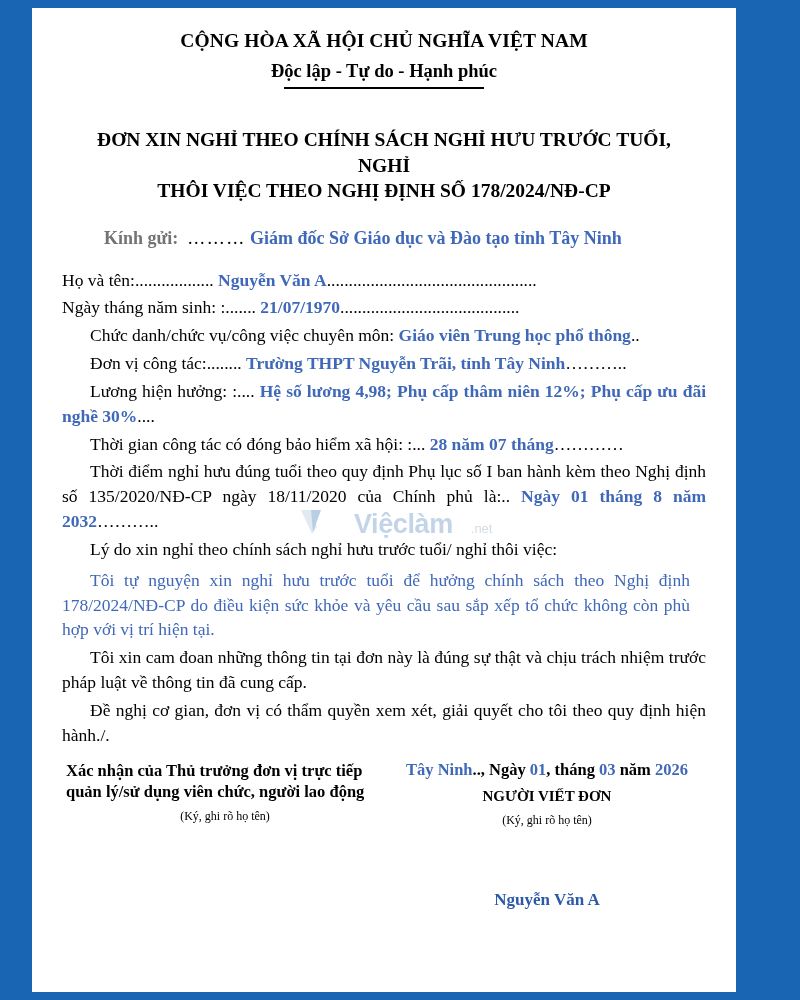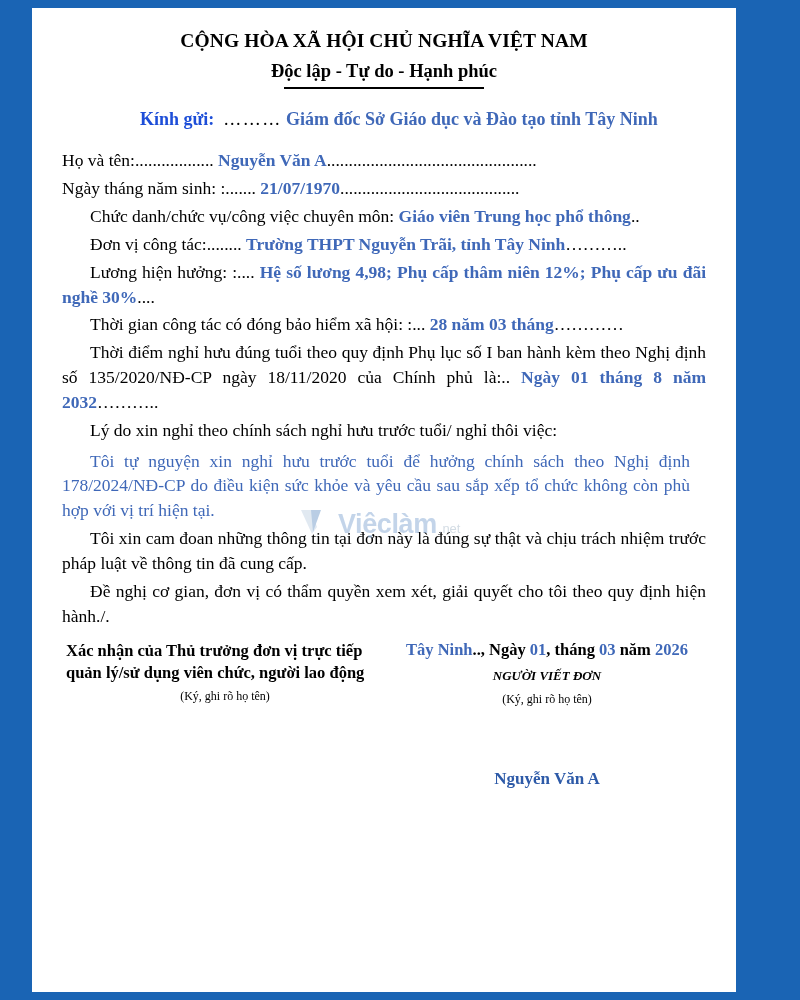--- a/index.html
+++ b/index.html
@@ -78,22 +78,21 @@
 
   
   .addressee-row {
     margin: 22px 0 0 0;
     padding-left: 42px;
     font-size: 18px;
     line-height: 1.35;
   }
   .addressee-label {
     font-weight: bold;
-    color: #1d4ed8;
-    margin-left: 36px;
+    color: #737373;
   }
   .dots-small { color: #000; letter-spacing: 1.4px; }
   .addressee-value {
     font-weight: bold;
     color: #3f68b8;
   }
 
   
   .body-block {
     margin-top: 17px;
@@ -122,21 +121,21 @@
     text-align: justify;
   }
 
   
   #watermark {
     position: absolute;
     left: 268px;
     top: 500px;
     display: flex;
     align-items: center;
-    gap: 4px;
+    gap: 20px;
     pointer-events: none;
     opacity: 0.62;
   }
   #watermark .wm-mark { display: block; }
   #watermark .wm-text {
     font-family: "Liberation Sans", "DejaVu Sans", sans-serif;
     font-size: 27px;
     font-weight: bold;
     color: #9fbbdd;
     letter-spacing: -0.4px;
@@ -184,23 +183,22 @@
   .date-line {
     font-weight: bold;
     color: #000;
     font-size: 16.5px;
     white-space: nowrap;
   }
   .date-line .fill { font-weight: bold; color: #3f68b8; }
   .signer-role {
     font-weight: bold;
     color: #000;
-    font-size: 13px;
+    font-size: 15px;
     margin-top: 8px;
-    font-style: italic;
   }
   .signer-name {
     font-weight: bold;
     color: #2d5aa8;
     font-size: 17px;
     text-align: center;
     margin-top: 62px;
   }
 </style>
 </head>
@@ -208,20 +206,24 @@
 
 <div id="document-root">
   <div class="sheet-inner">
 
     <div class="natl-heading">CỘNG HÒA XÃ HỘI CHỦ NGHĨA VIỆT NAM</div>
 
     <div class="natl-motto-wrap">
       <span class="natl-motto">Độc lập - Tự do - Hạnh phúc</span>
     </div>
 
+    <div class="doc-title">
+      <div>ĐƠN XIN NGHỈ THEO CHÍNH SÁCH NGHỈ HƯU TRƯỚC TUỔI, NGHỈ</div>
+      <div>THÔI VIỆC THEO NGHỊ ĐỊNH SỐ 178/2024/NĐ-CP</div>
+    </div>
 
     <div class="addressee-row">
       <span class="addressee-label">Kính gửi:</span><span>&nbsp;&nbsp;</span><span class="dots-small">………</span>
       <span class="addressee-value">Giám đốc Sở Giáo dục và Đào tạo tỉnh Tây Ninh</span>
     </div>
 
     <div class="body-block">
 
       <p class="para no-indent">
         <span>Họ và tên:</span><span class="dots">..................</span>
@@ -243,21 +245,21 @@
         <span class="fill">Trường THPT Nguyễn Trãi, tỉnh Tây Ninh</span><span class="dots">………..</span>
       </p>
 
       <p class="para">
         <span>Lương hiện hưởng: :</span><span class="dots">....</span>
         <span class="fill">Hệ số lương 4,98; Phụ cấp thâm niên 12%; Phụ cấp ưu đãi nghề 30%</span><span class="dots">....</span>
       </p>
 
       <p class="para">
         <span>Thời gian công tác có đóng bảo hiểm xã hội: :</span><span class="dots">...</span>
-        <span class="fill">28 năm 03 tháng</span><span class="dots">…………</span>
+        <span class="fill">28 năm 07 tháng</span><span class="dots">…………</span>
       </p>
 
       <p class="para">
         <span>Thời điểm nghỉ hưu đúng tuổi theo quy định Phụ lục số I ban hành kèm theo Nghị định số 135/2020/NĐ-CP ngày 18/11/2020 của Chính phủ là:</span><span class="dots">..</span>
         <span class="fill">Ngày 01 tháng 8 năm 2032</span><span class="dots">………..</span>
       </p>
 
       <p class="para">Lý do xin nghỉ theo chính sách nghỉ hưu trước tuổi/ nghỉ thôi việc:</p>
 
       <p class="para-reason">Tôi tự nguyện xin nghỉ hưu trước tuổi để hưởng chính sách theo Nghị định 178/2024/NĐ-CP do điều kiện sức khỏe và yêu cầu sau sắp xếp tổ chức không còn phù hợp với vị trí hiện tại.</p>

